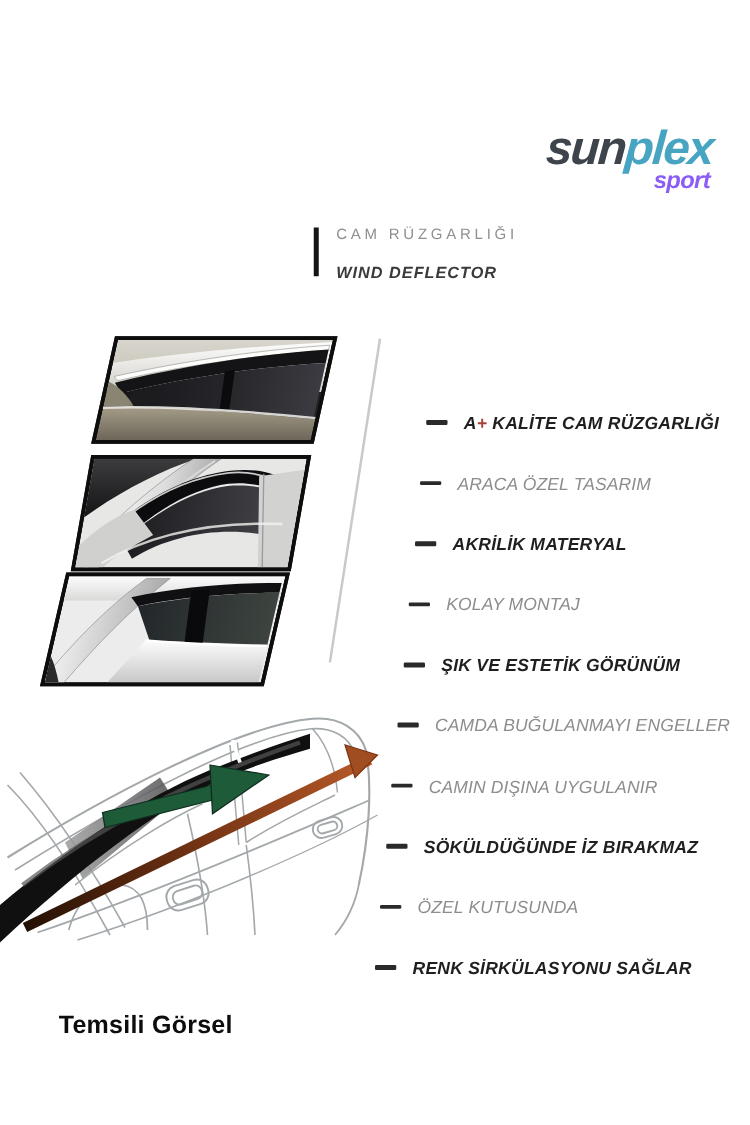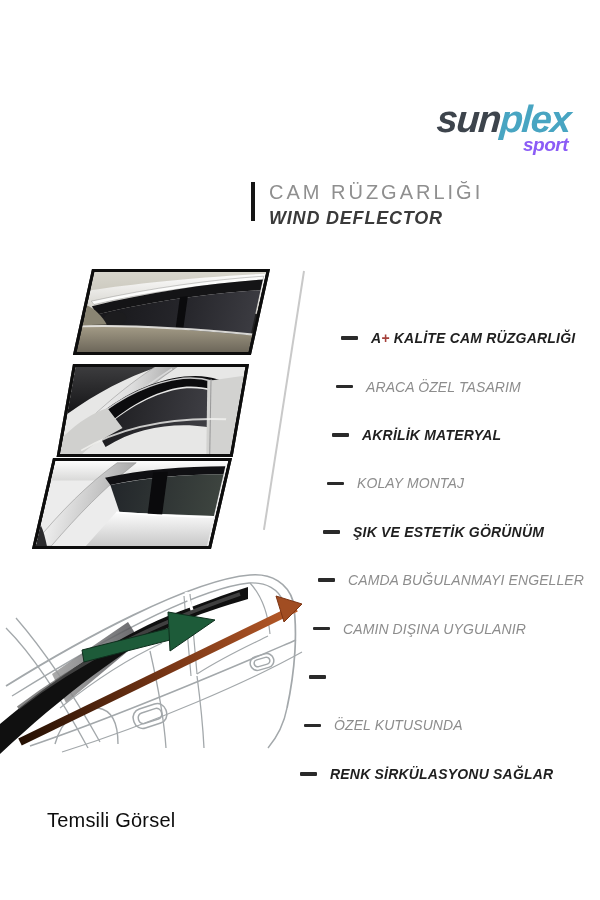--- a/index.html
+++ b/index.html
@@ -14,24 +14,24 @@
   .sunplex-text { font-size:38px; font-weight:700; font-style:italic;
     letter-spacing:-1.5px; transform:skewX(-4deg); line-height:1; }
   .sunplex-text .sun { color:#3d444c; }
   .sunplex-text .plex { color:#48a5c2; }
   .sunplex-tag { font-size:19px; font-weight:700; font-style:italic;
     color:#8b5cf6; margin-top:-4px; padding-right:2px; letter-spacing:-0.5px; }
 
   
   .title-block { position:absolute; left:251px; top:180px; display:flex; align-items:flex-start; }
   .vbar { width:4px; height:39px; background:#151515; margin-right:14px; margin-top:2px; }
-  .title-main { font-size:20px; color:#8f8f8f; letter-spacing:3px;
+  .title-main { font-size:12px; color:#8f8f8f; letter-spacing:3px;
     font-weight:500; line-height:1.2; white-space:nowrap; }
-  .title-sub { font-size:18px; font-weight:700; font-style:italic;
-    color:#3a3a3a; letter-spacing:0.8px; margin-top:4px; }
+  .title-sub { font-size:13px; font-weight:700; font-style:italic;
+    color:#3a3a3a; letter-spacing:0.8px; margin-top:16px; }
 
   
   .photo { position:absolute; border:3px solid #0d0d0d; overflow:hidden;
     transform-origin:top left; background:#222; }
   .photo svg { display:block; width:100%; height:100%; }
   .photo1 { left:92px; top:269px; width:178px; height:86px; transform:skewX(-12.5deg); }
   .photo2 { left:73px; top:364px; width:176px; height:93px; transform:skewX(-10deg); }
   .photo3 { left:53px; top:458px; width:179px; height:91px; transform:skewX(-13deg); }
 
   
@@ -58,21 +58,21 @@
   .feat-row:nth-child(8)  { margin-left:14px; }
   .feat-row:nth-child(9)  { margin-left:9px; }
   .feat-row:nth-child(10) { margin-left:5px; }
   .feat-row:nth-child(11) { margin-left:0px; }
 
   
   .diagram { position:absolute; left:0px; top:556px; width:332px; height:248px; }
 
   
   .temsili { position:absolute; left:47px; top:809px; font-size:20px;
-    font-weight:400; color:#0d0d0d; letter-spacing:0.2px; }
+    font-weight:700; color:#0d0d0d; letter-spacing:0.2px; }
   .samline { position:absolute; right:20px; top:814px; font-size:44px;
     font-weight:700; letter-spacing:-1.5px; line-height:1; }
   .samline .sam { color:#d22027; }
   .samline .line { color:#87878b; }
 </style>
 </head>
 <body>
 
 <div class="canvas">
 
@@ -208,20 +208,21 @@
     <li class="feat-row">
       <span class="dash">—</span>
       <span class="feat-txt feat-light">CAMDA BUĞULANMAYI ENGELLER</span>
     </li>
     <li class="feat-row">
       <span class="dash">—</span>
       <span class="feat-txt feat-light">CAMIN DIŞINA UYGULANIR</span>
     </li>
     <li class="feat-row">
       <span class="dash">—</span>
+      <span class="feat-txt feat-bold">SÖKÜLDÜĞÜNDE İZ BIRAKMAZ</span>
     </li>
     <li class="feat-row">
       <span class="dash">—</span>
       <span class="feat-txt feat-light">ÖZEL KUTUSUNDA</span>
     </li>
     <li class="feat-row">
       <span class="dash">—</span>
       <span class="feat-txt feat-bold">RENK SİRKÜLASYONU SAĞLAR</span>
     </li>
   </ul>

